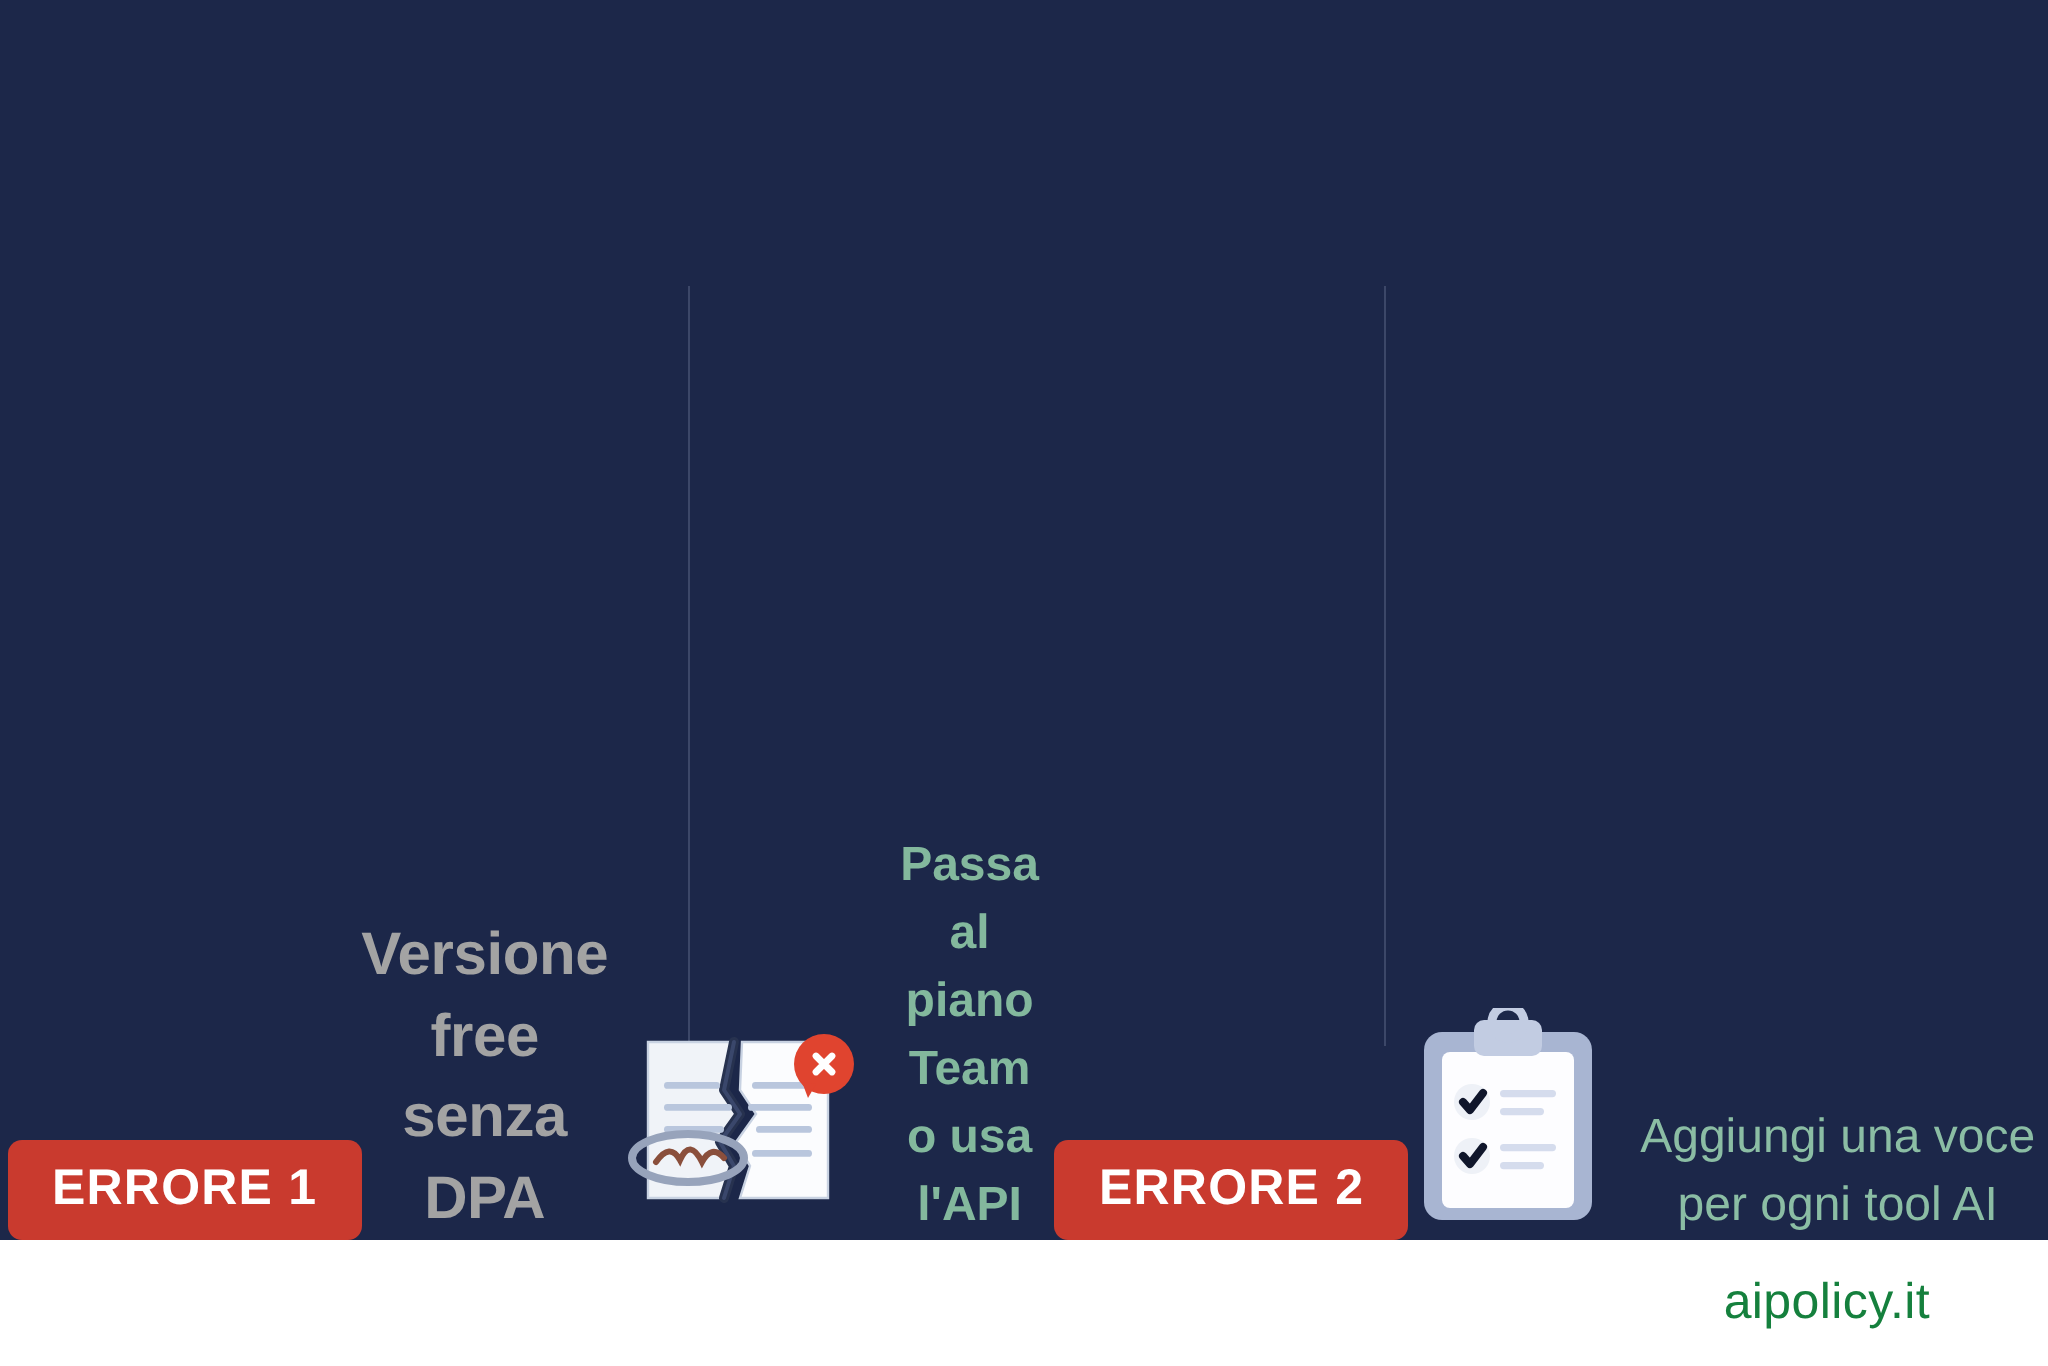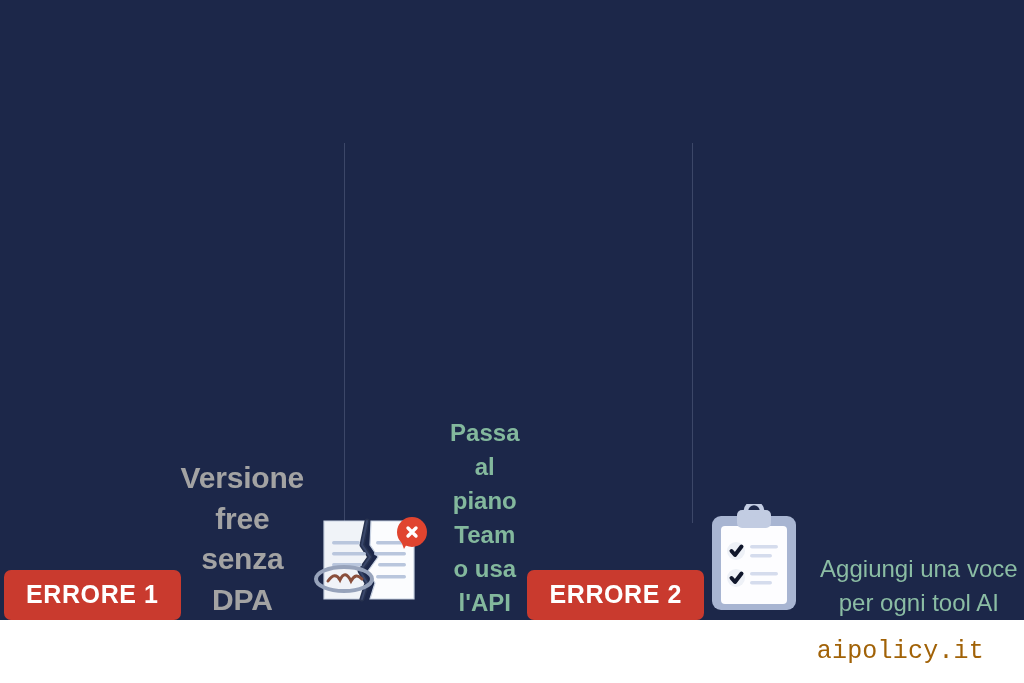--- a/index.html
+++ b/index.html
@@ -126,25 +126,24 @@
   #footer-sep {
     position: absolute;
     left: 0;
     top: 620px;
     width: 1024px;
     height: 2px;
     background: #7b849e;
     opacity: .55;
   }
   #footer-brand {
-    color: #a16207;
+    color: #15803d;
     font-size: 25px;
     letter-spacing: 0.2px;
-    margin-right: 40px;
-    font-family: Liberation Mono, monospace;
+    margin-right: 59px;
   }
 </style>
 </head>
 <body>
 
 <div id="stage">
 
   <div id="panel"></div>
 
   <div class="divider" id="divider-1"></div>

